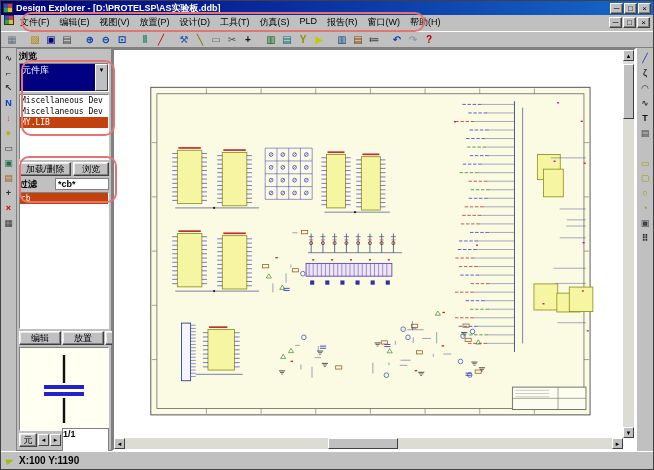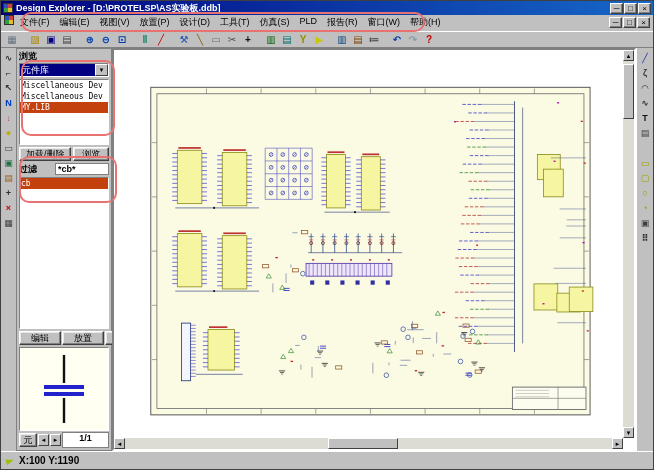--- a/index.html
+++ b/index.html
@@ -38,21 +38,21 @@
   .panel{width:96px;background:#c0c0c0;border:1px solid #808080;display:flex;
     flex-direction:column;padding:0 1px 1px}
   .panel-tabs{height:15px;display:flex;align-items:flex-end}
   .panel-tab{background:#d4d0c8;border:1px solid;border-color:#fff #404040 #d4d0c8 #fff;
     padding:1px 3px;font-weight:bold;white-space:nowrap;font-size:9px}
   .tab-arrows{margin-left:auto;display:flex;gap:1px}
   .a-btn{width:11px;height:12px;background:#c0c0c0;border:1px solid;
     border-color:#fff #404040 #404040 #fff;font-size:7px;text-align:center;line-height:10px}
   .panel-body{flex:1;display:flex;flex-direction:column;padding:2px 1px;gap:2px;min-height:0}
   .p-label{font-weight:bold;height:10px;line-height:10px}
-  .combo{display:flex;height:14px;border:1px solid;border-color:#808080 #fff #fff #808080;background:#fff}
+  .combo{display:flex;height:29px;border:1px solid;border-color:#808080 #fff #fff #808080;background:#fff}
   .combo-val{flex:1;background:#000080;color:#fff;padding:0 2px;line-height:12px;
     white-space:nowrap;overflow:hidden}
   .combo-btn{width:13px;background:#c0c0c0;border:1px solid;border-color:#fff #404040 #404040 #fff;
     font-size:6px;text-align:center;line-height:11px}
   .listbox{background:#fff;border:1px solid;border-color:#808080 #fff #fff #808080;
     overflow:hidden;font-family:"DejaVu Sans Mono","Liberation Mono",monospace;font-size:8px}
   .lb1{height:66px}
   .lb2{flex:1;min-height:0}
   .list-item{height:11px;line-height:11px;padding:0 1px;white-space:nowrap;overflow:hidden}
   .list-item.selected{background:#c2410c;color:#fff}
@@ -62,22 +62,22 @@
   .btn-row{display:flex;gap:2px}
   .filter-row{display:flex;align-items:center;gap:18px}
   .filter-box{flex:1;background:#fff;border:1px solid #808080;font-weight:bold;
     padding:0 2px;height:12px;line-height:10px}
   .bottom-btns{display:flex;gap:1px}
   .bottom-btns .btn{flex:1;padding:0 11px}
   .preview{height:84px;background:#fffff2;border:1px solid;border-color:#808080 #fff #fff #808080;
     display:flex;align-items:center;justify-content:center}
   .pager{display:flex;align-items:center;gap:1px;height:14px}
   .pg-unit{width:18px}
-  .pg-ind{flex:1;background:#fff;border:1px solid #808080;text-align:center;font-weight:bold;
-    height:16px;line-height:10px}
+  .pg-ind{flex:1;background:#fff;border:1px solid #808080;font-weight:bold;
+    height:24px;line-height:10px}
   
   .canvas-col{flex:1;display:flex;flex-direction:column;min-width:0}
   .doc-tabs{height:15px;display:flex;align-items:flex-end;padding-left:2px}
   .doc-tab{padding:1px 6px;height:13px;border:1px solid;border-color:#fff #808080 #c0c0c0 #fff;
     background:#c0c0c0;white-space:nowrap;display:flex;gap:3px;align-items:center;font-size:9px}
   .doc-tab.active{background:#d8d4cc;font-weight:bold;height:15px;border-bottom-color:#d8d4cc}
   .tab-icon{width:8px;height:8px;background:#d8c050;border:1px solid #706020;
     box-shadow:inset 0 -2px 0 #a88820}
   .viewport{flex:1;position:relative;background:#fff;border:2px solid;
     border-color:#808080 #fff #fff #808080;overflow:hidden}

